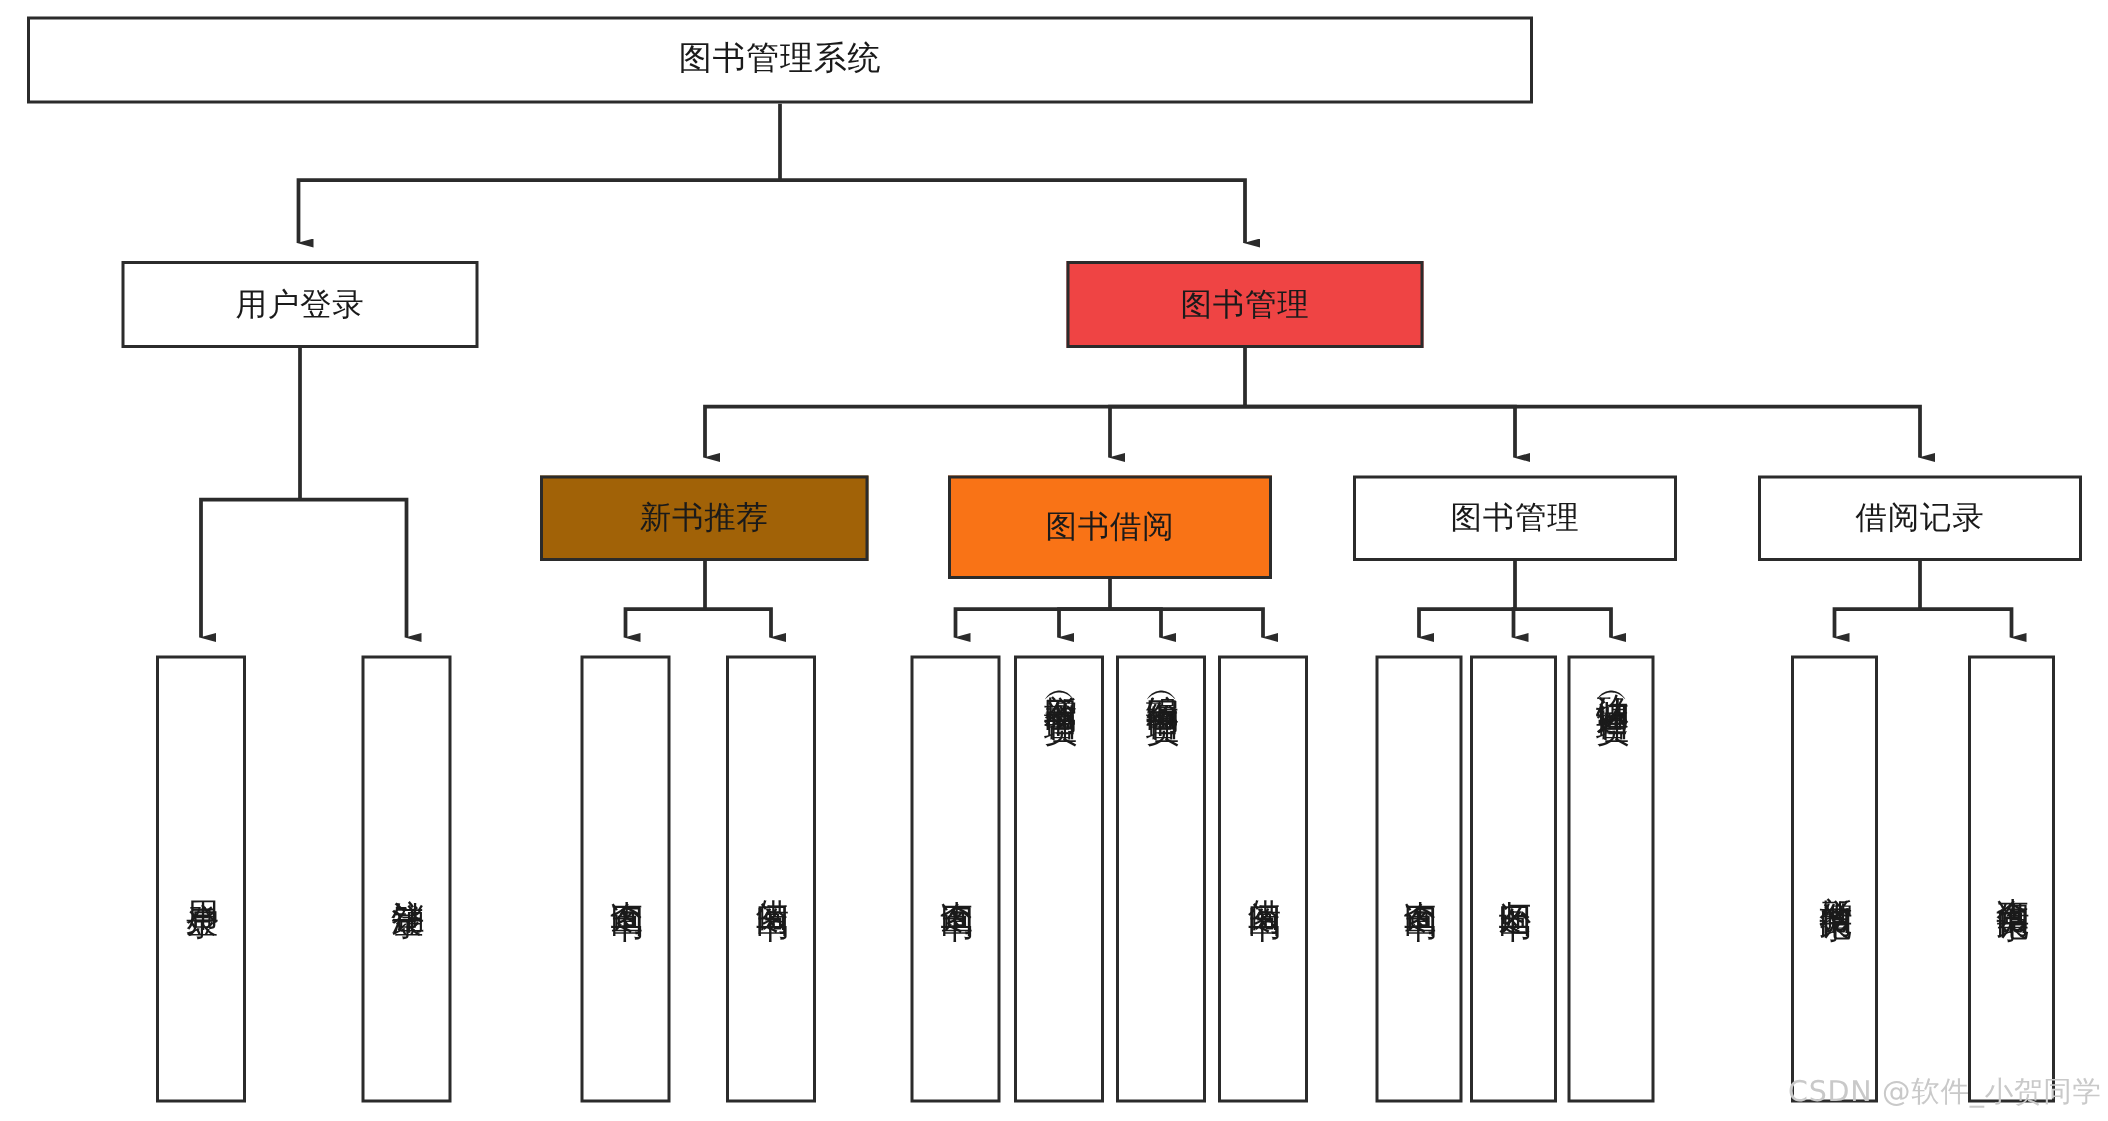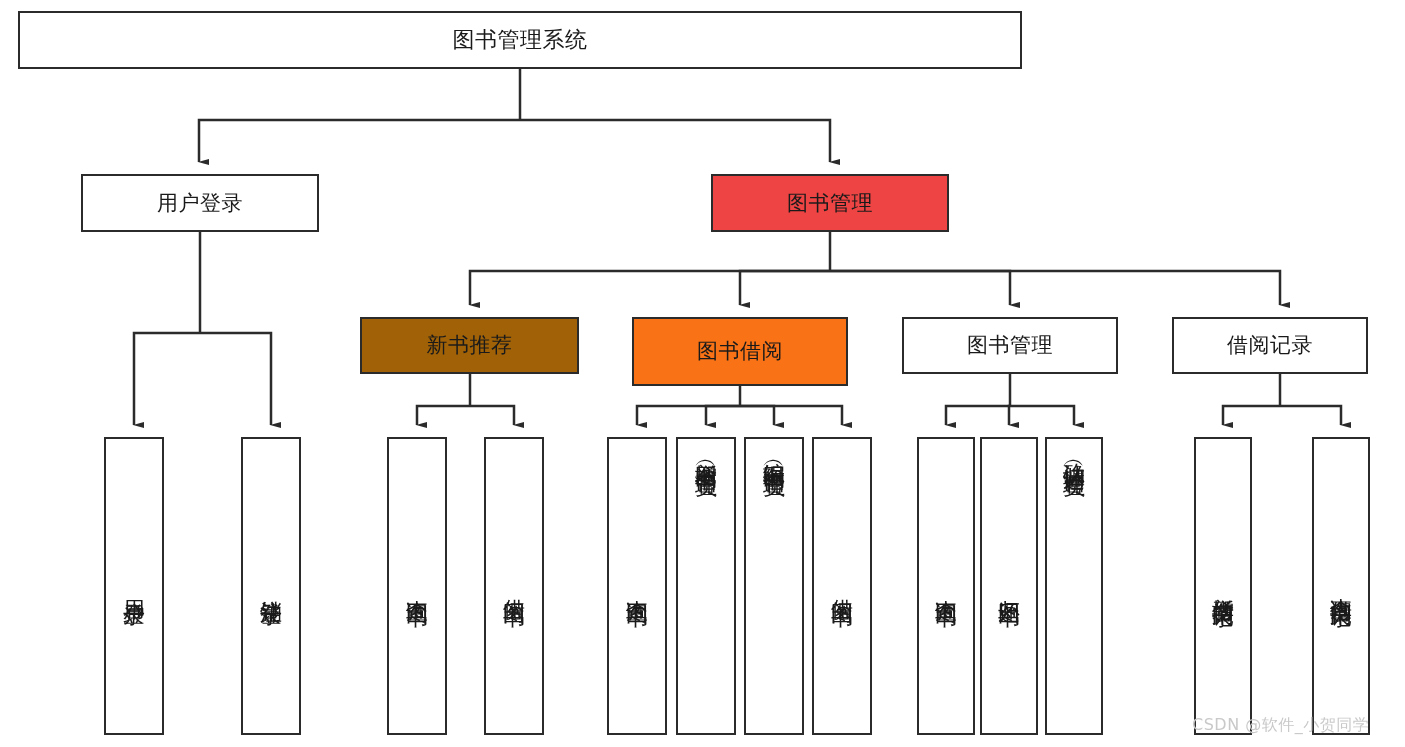--- a/index.html
+++ b/index.html
@@ -63,21 +63,21 @@
     line-height: 1;
   }
   
   .node.vert.centered {
     align-items: center;
     padding-top: 0;
   }
   .watermark {
     position: absolute;
     color: #c9c9c9;
-    font-size: 16px;
+    font-size: 19px;
     white-space: nowrap;
     letter-spacing: 0.5px;
     pointer-events: none;
   }
 </style>
 </head>
 <body>
 
 <div id="diagram-root">
 
@@ -167,21 +167,21 @@
       </div>
       <div class="node horiz" style="left: 360px; top: 317px; width: 219px; height: 57px; border-color: rgb(43, 43, 43); background: #a16207;">
         <span class="node-label" style="color: rgb(26, 26, 26);">新书推荐</span>
       </div>
       <div class="node horiz" style="left: 632px; top: 317px; width: 216px; height: 69px; border-color: rgb(43, 43, 43); background: #f97316;">
         <span class="node-label" style="color: rgb(26, 26, 26);">图书借阅</span>
       </div>
       <div class="node horiz" style="left: 902px; top: 317px; width: 216px; height: 57px; border-color: rgb(43, 43, 43); background: rgb(255, 255, 255);">
         <span class="node-label" style="color: rgb(26, 26, 26);">图书管理</span>
       </div>
-      <div class="node horiz" style="left: 1172px; top: 317px; width: 196px; height: 57px; border-color: rgb(43, 43, 43); background: rgb(255, 255, 255);">
+      <div class="node horiz" style="left: 1172px; top: 317px; width: 216px; height: 57px; border-color: rgb(43, 43, 43); background: rgb(255, 255, 255);">
         <span class="node-label" style="color: rgb(26, 26, 26);">借阅记录</span>
       </div>
       <div class="node vert centered" style="left: 104px; top: 437px; width: 60px; height: 298px; border-color: rgb(43, 43, 43); background: rgb(255, 255, 255);">
         <span class="node-label" style="color: rgb(26, 26, 26);">用户登录</span>
       </div>
       <div class="node vert centered" style="left: 241px; top: 437px; width: 60px; height: 298px; border-color: rgb(43, 43, 43); background: rgb(255, 255, 255);">
         <span class="node-label" style="color: rgb(26, 26, 26);">注销登录</span>
       </div>
       <div class="node vert centered" style="left: 387px; top: 437px; width: 60px; height: 298px; border-color: rgb(43, 43, 43); background: rgb(255, 255, 255);">
         <span class="node-label" style="color: rgb(26, 26, 26);">查询图书</span>

